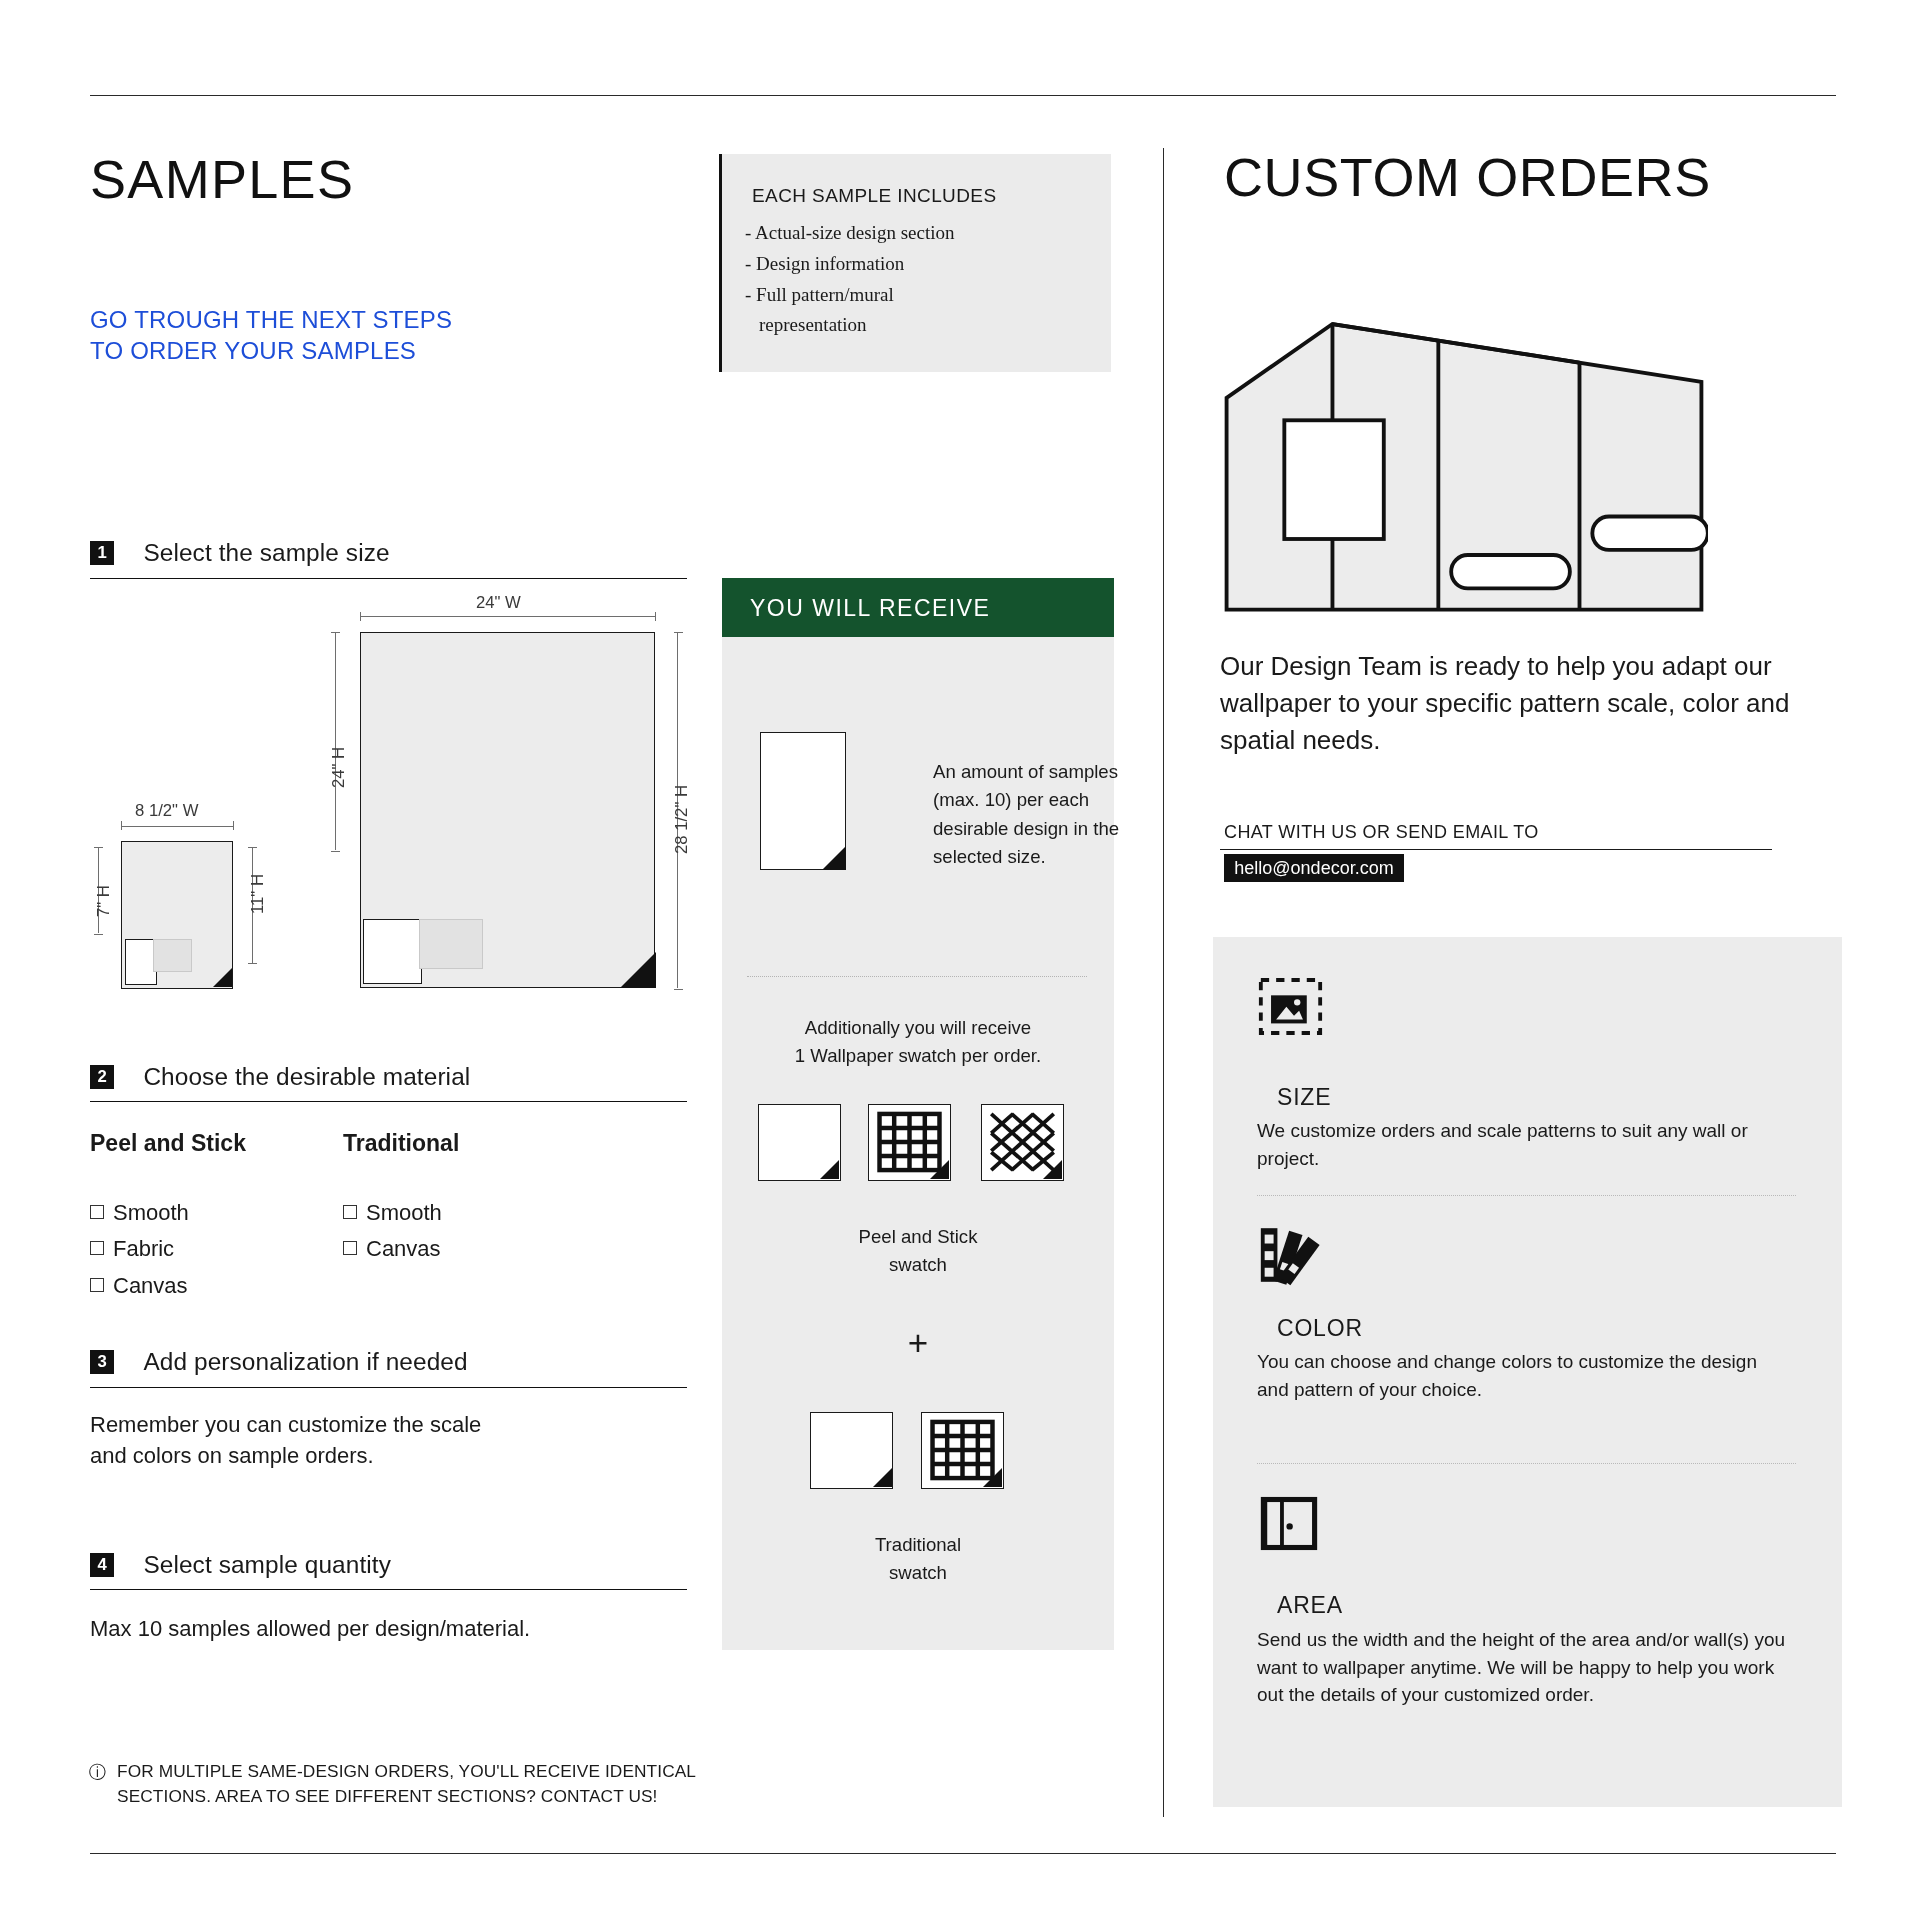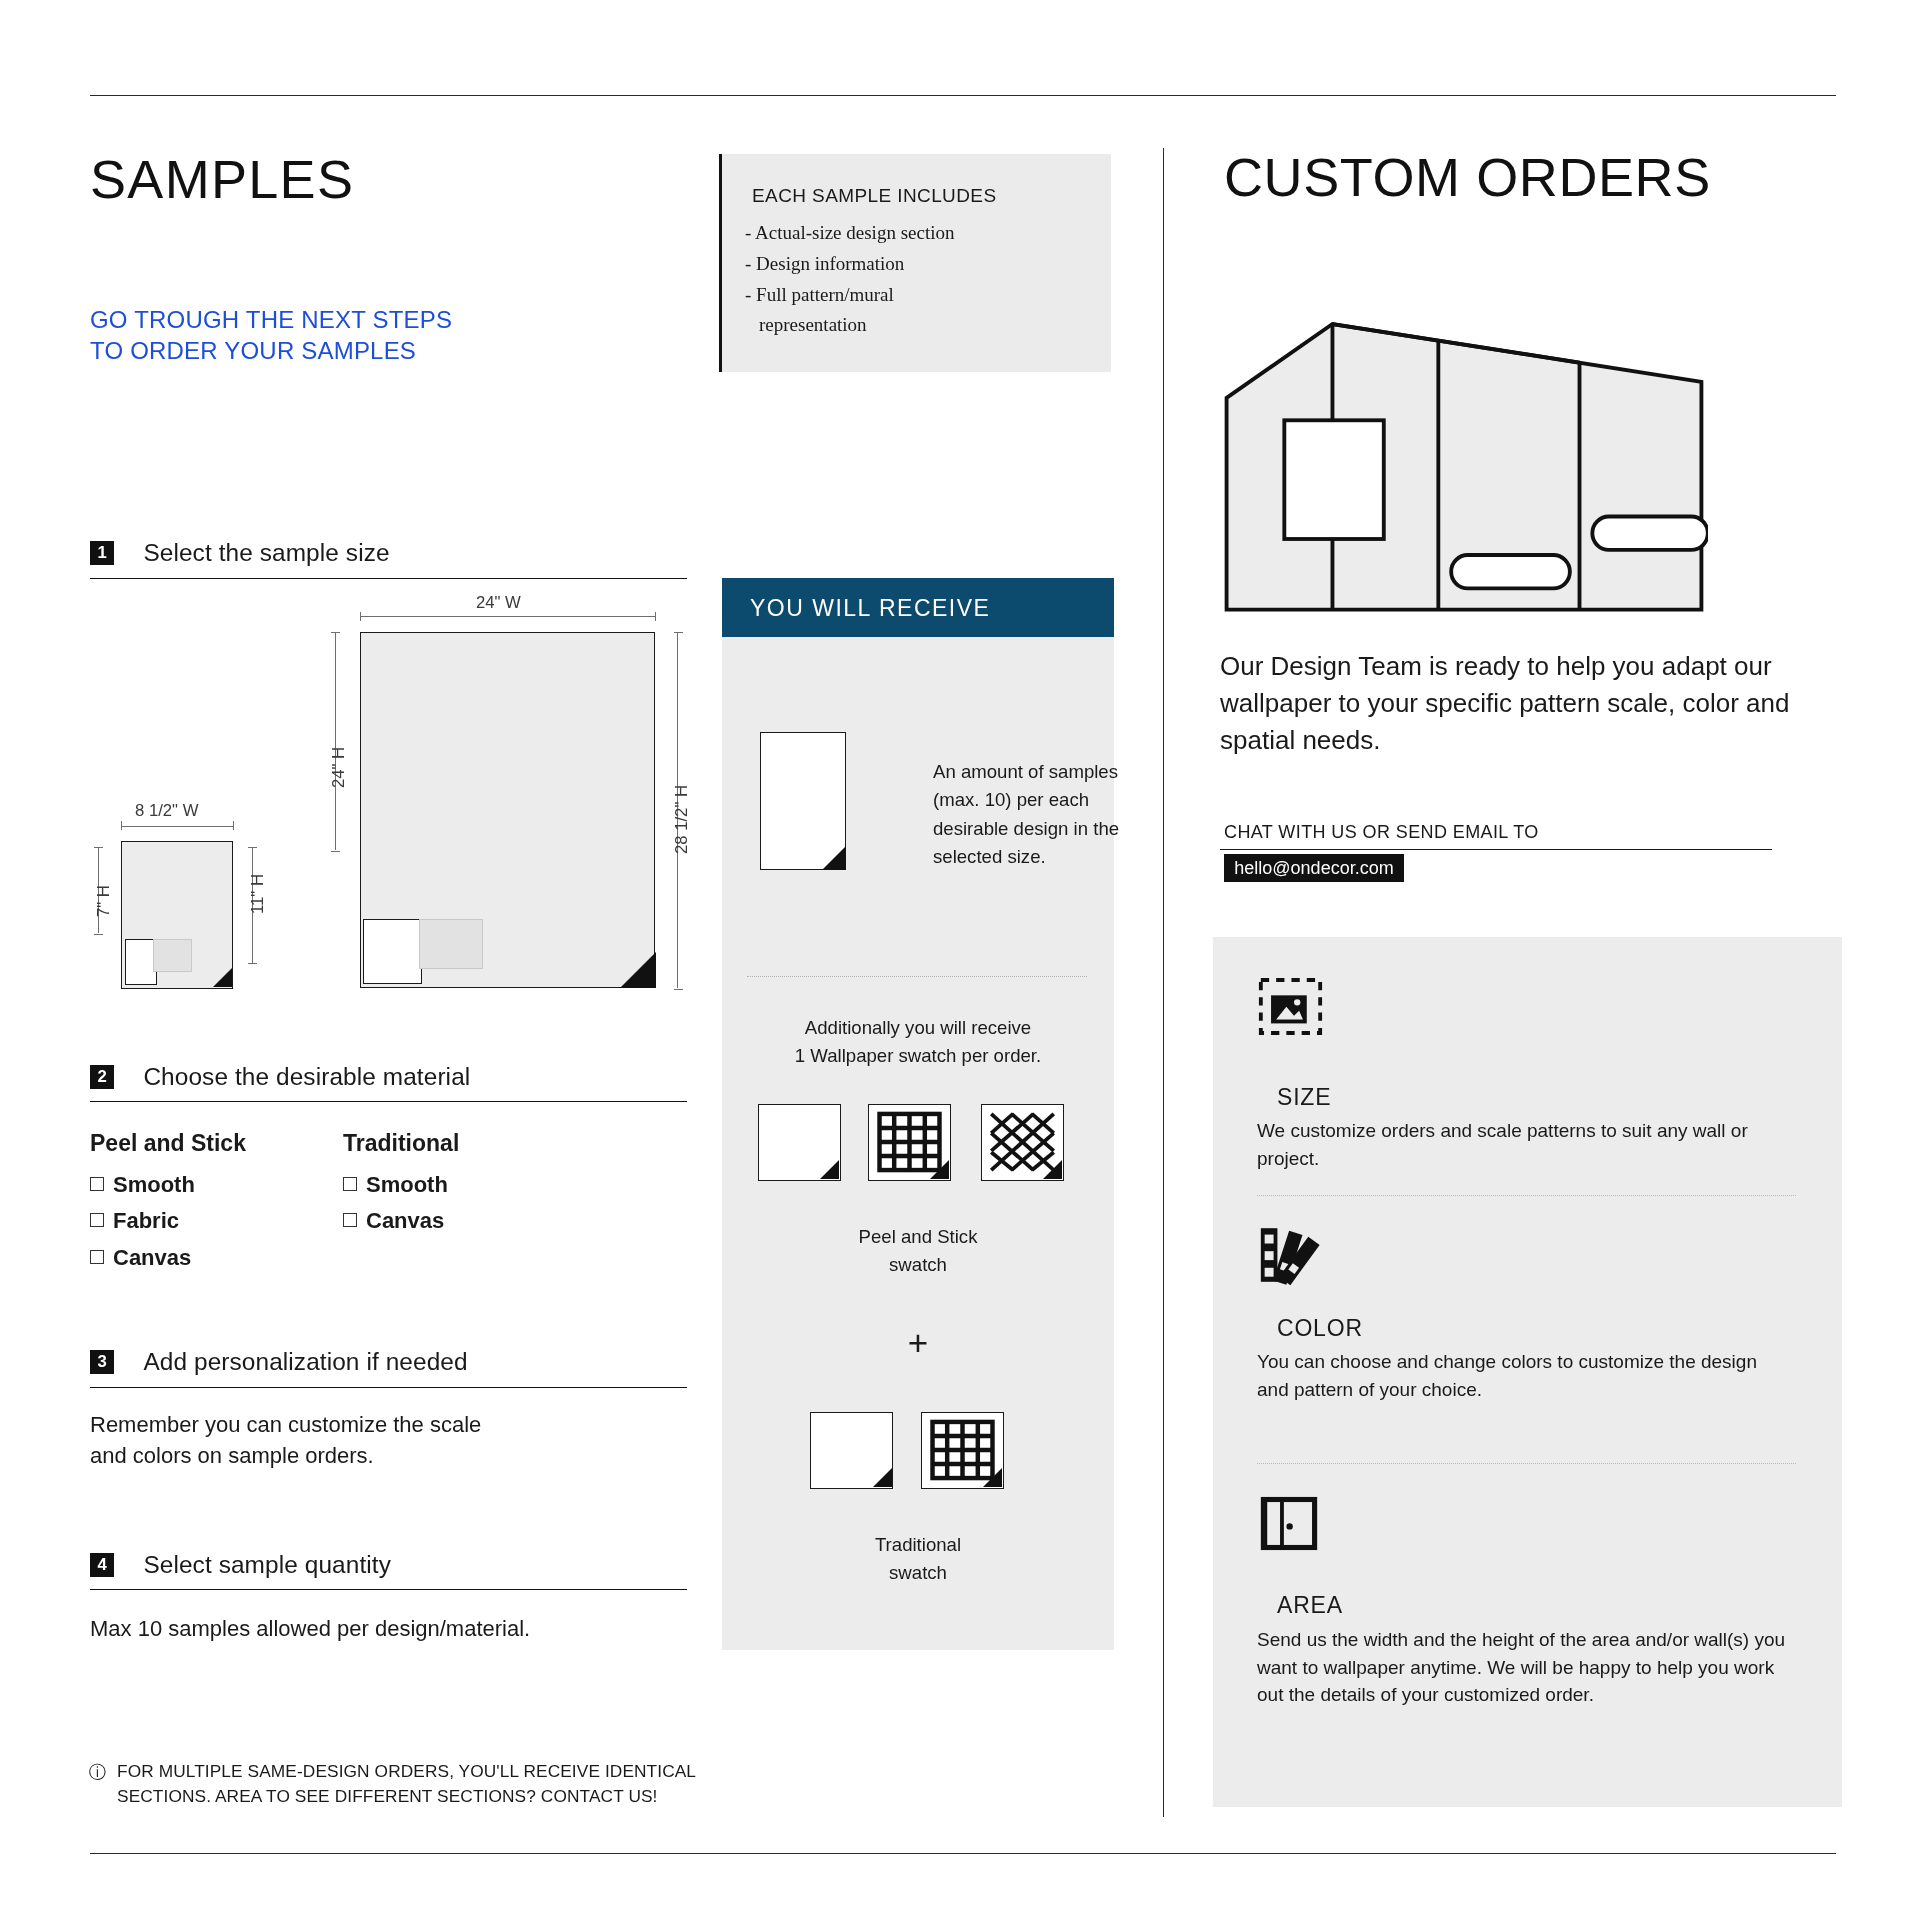--- a/index.html
+++ b/index.html
@@ -98,42 +98,42 @@
     transform: rotate(-90deg); transform-origin: left top;
   }
   .corner-fold {
     position: absolute; width: 0; height: 0;
   }
   .inner-white { position: absolute; background: #fff; border: 1.3px solid #1a1a1a; }
   .inner-grey { position: absolute; background: #e2e2e2; border: 1.3px solid #c9c9c9; }
 
   
   .mat-col-title { position: absolute; font-size: 23px; font-weight: 700; }
-  .mat-item { position: absolute; font-size: 22px; font-weight: 700; }
+  .mat-item { position: absolute; font-size: 22px; font-weight: 400; margin-top: 28px; }
   .mat-item .chk {
     display: inline-block; width: 14px; height: 14px; border: 1.3px solid #333;
     margin-right: 9px; vertical-align: middle; position: relative; top: -1.9px;
   }
 
   .body-text { position: absolute; font-size: 22px; line-height: 1.42; }
 
   .footnote {
     position: absolute; left: 90px; top: 1759px; width: 835px;
     font-size: 17.3px; line-height: 1.45; letter-spacing: 0.1px;
   }
   .footnote .ico { position: absolute; left: -1.3px; top: 1.3px; font-size: 17.3px; }
 
   
   .ywr-panel {
     position: absolute; left: 722px; top: 578px; width: 392px; height: 1072px;
     background: #ececec;
   }
   .ywr-header {
     position: absolute; left: 722px; top: 578px; width: 392px; height: 59px;
-    background: #0c4a6e; color: #fff;
+    background: #14532d; color: #fff;
   }
   .ywr-header span {
     position: absolute; left: 28px; top: 16.7px; font-size: 23px; font-weight: 500;
     letter-spacing: 1.5px;
   }
   .ywr-sheet {
     position: absolute; left: 760px; top: 732px; width: 86px; height: 138px;
     background: #fff; border: 1.9px solid #1a1a1a;
   }
   .ywr-text {

